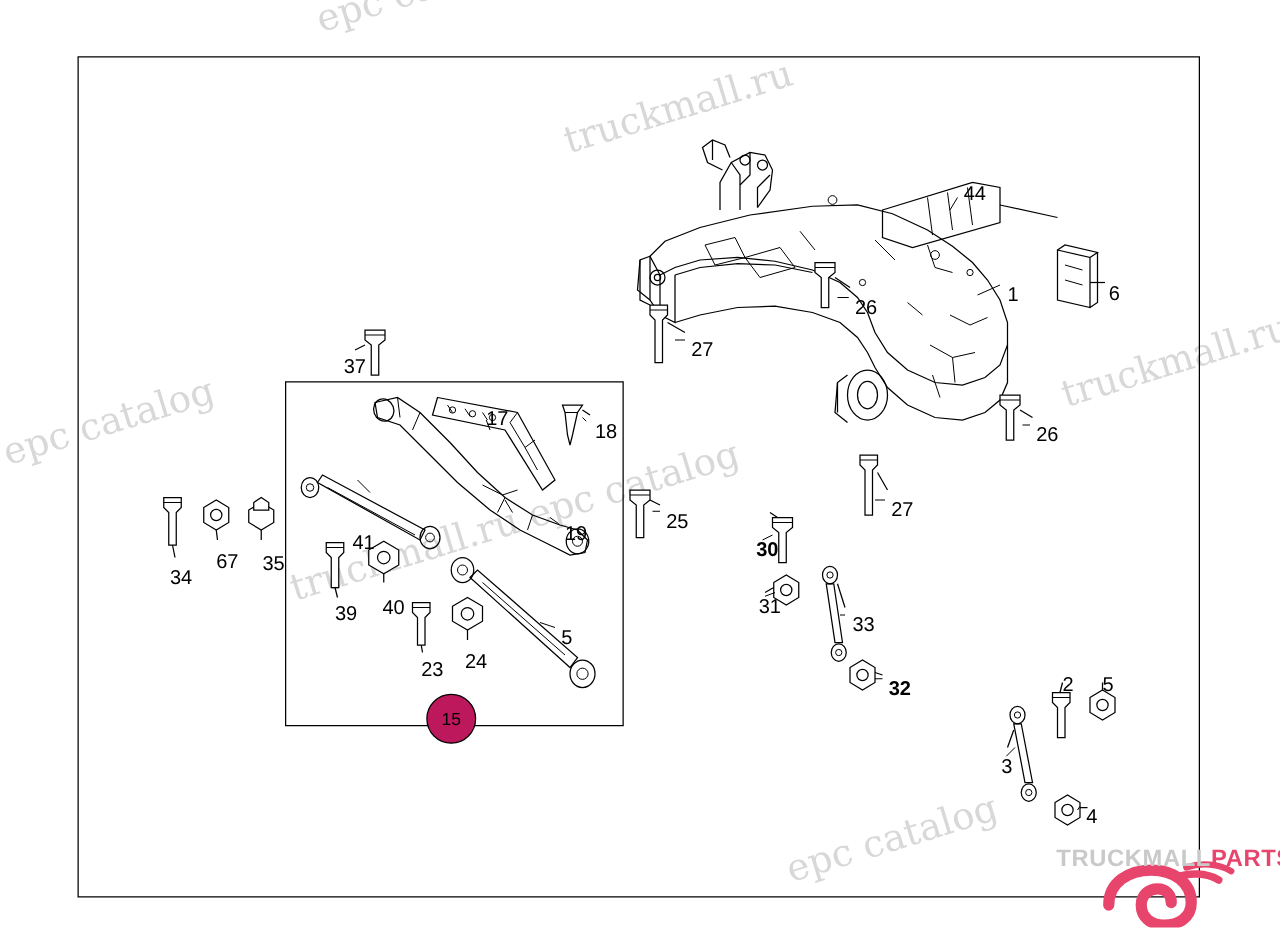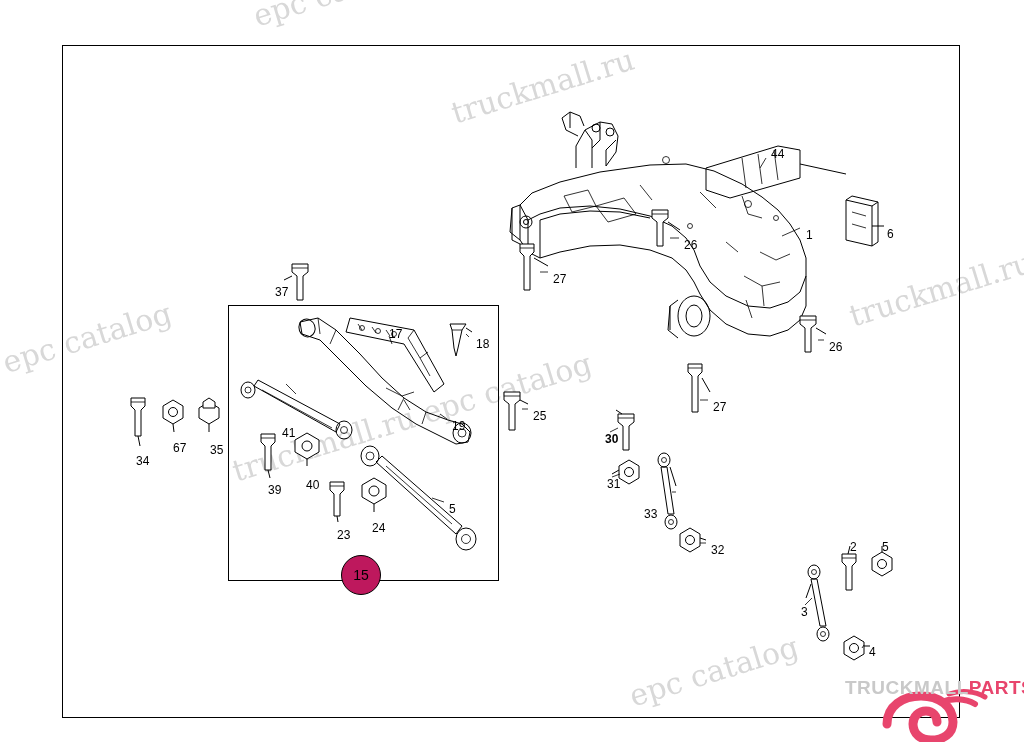--- a/index.html
+++ b/index.html
@@ -57,21 +57,21 @@
     color: #d8d8d8;
     font-family: "DejaVu Serif", serif;
     font-size: 30px;
     white-space: nowrap;
     pointer-events: none;
     user-select: none;
   }
   
   .lbl {
     position: absolute;
-    font-size: 12px;
+    font-size: 16px;
     color: #000;
     font-family: "Liberation Sans", sans-serif;
     white-space: nowrap;
   }
   
   svg.art {
     position: absolute;
     left: 0; top: 0;
     width: 1024px;
     height: 750px;
@@ -341,22 +341,22 @@
       <div class="lbl" style="left: 452px; top: 419px;">19</div>
       <div class="lbl" style="left: 337px; top: 528px;">23</div>
       <div class="lbl" style="left: 372px; top: 521px;">24</div>
       <div class="lbl" style="left: 533px; top: 409px;">25</div>
       <div class="lbl" style="left: 684px; top: 238px;">26</div>
       <div class="lbl" style="left: 829px; top: 340px;">26</div>
       <div class="lbl" style="left: 553px; top: 272px;">27</div>
       <div class="lbl" style="left: 713px; top: 400px;">27</div>
       <div class="lbl" style="left: 605px; top: 432px; font-weight: bold;">30</div>
       <div class="lbl" style="left: 607px; top: 477px;">31</div>
-      <div class="lbl" style="left: 711px; top: 543px;">32</div>
-      <div class="lbl" style="left: 644px; top: 492px; margin-top: 15px;">33</div>
+      <div class="lbl" style="left: 711px; top: 543px; font-weight: bold;">32</div>
+      <div class="lbl" style="left: 682px; top: 492px;">33</div>
       <div class="lbl" style="left: 136px; top: 454px;">34</div>
       <div class="lbl" style="left: 210px; top: 443px;">35</div>
       <div class="lbl" style="left: 173px; top: 441px;">67</div>
       <div class="lbl" style="left: 275px; top: 285px;">37</div>
       <div class="lbl" style="left: 268px; top: 483px;">39</div>
       <div class="lbl" style="left: 306px; top: 478px;">40</div>
       <div class="lbl" style="left: 282px; top: 384px; margin-top: 42px;">41</div>
       <div class="lbl" style="left: 771px; top: 147px;">44</div>
     </div>
 

